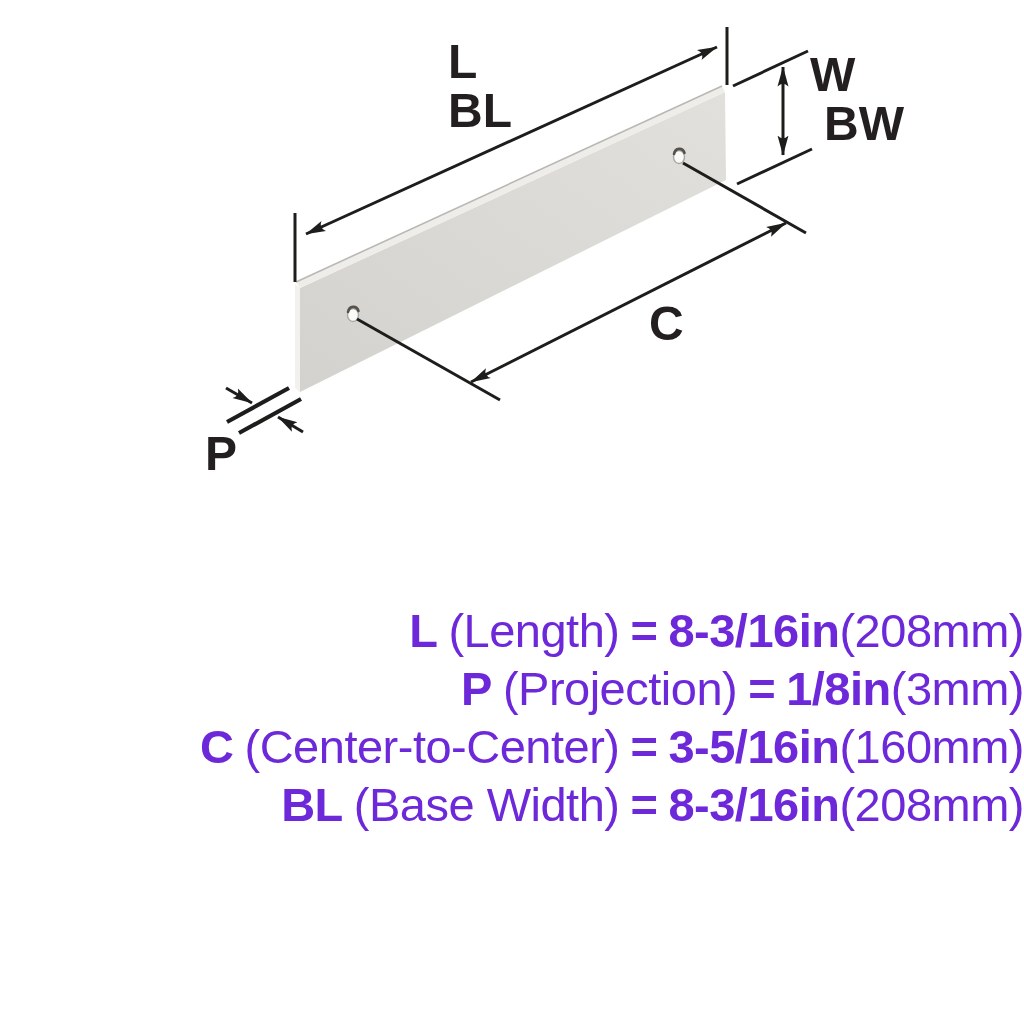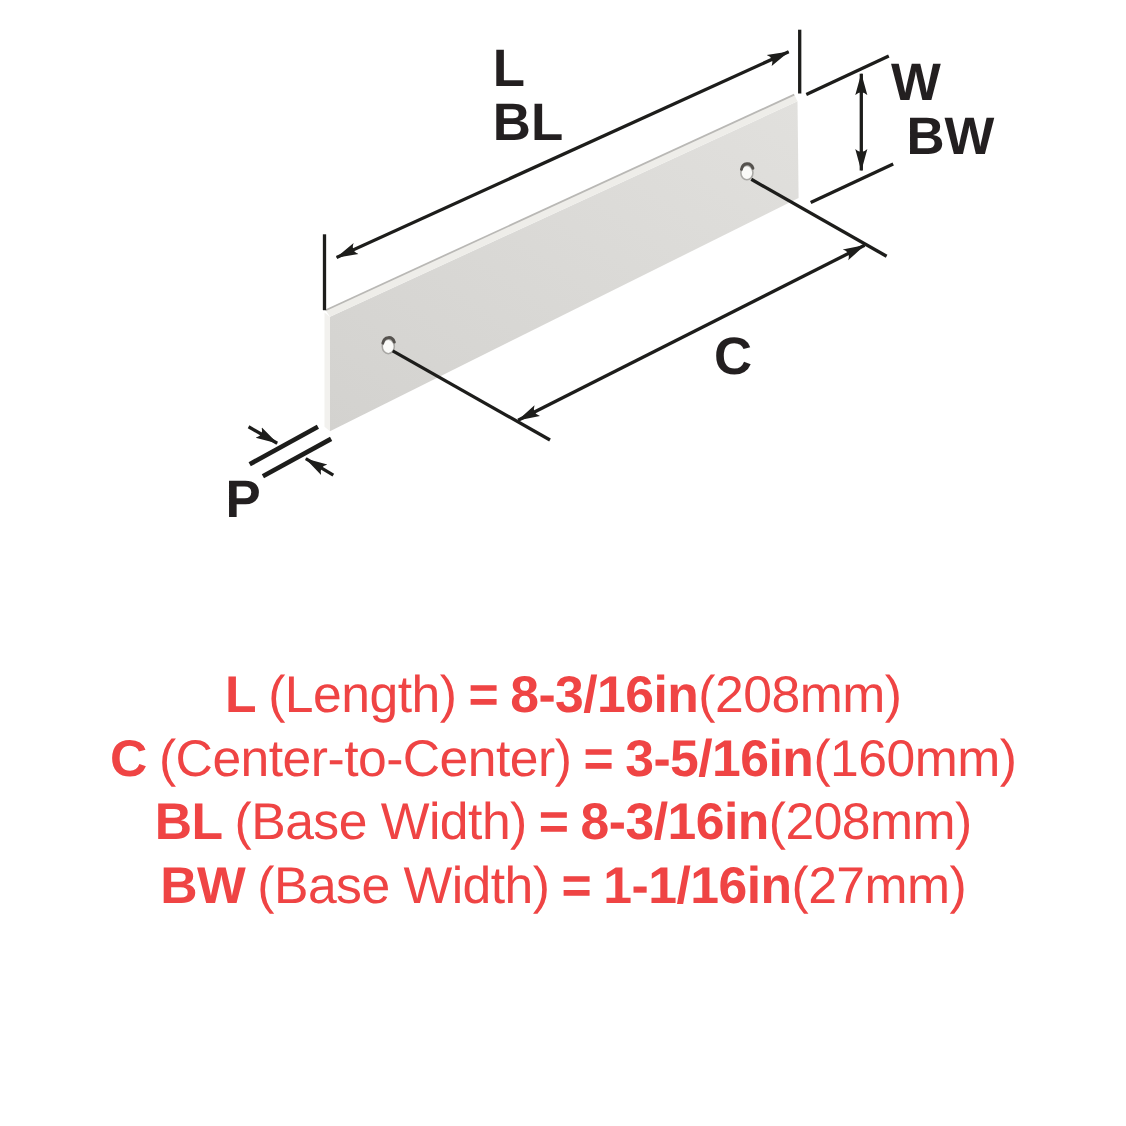--- a/index.html
+++ b/index.html
@@ -13,21 +13,21 @@
   svg.diagram { position:absolute; left:0; top:0; }
   .dim { stroke:#1d1d1b; stroke-width:3; fill:none; }
   .dim-thick { stroke:#1d1d1b; stroke-width:4.2; fill:none; }
   .tick { stroke:#1d1d1b; stroke-width:3; fill:none; }
   .dlabel {
     font-family:"Liberation Sans", sans-serif;
     font-weight:700; font-size:48px; fill:#231f20;
   }
   .specs {
     position:absolute; left:0; top:602px; width:1024px;
-    text-align:center; color:#ef4444;
+    text-align:right; color:#6d28d9;
   }
   .spec-line {
     font-size:47px; line-height:58px; white-space:nowrap;
     letter-spacing:-0.5px;
   }
   .spec-line .code { font-weight:700; margin-right:11px; }
   .spec-line .eq { font-weight:700; margin:0 11px; }
   .spec-line .value { font-weight:700; }
   .spec-line .name, .spec-line .metric { font-weight:400; }
 </style>
@@ -93,23 +93,23 @@
       <line class="dim" x1="303" y1="432" x2="278" y2="417" marker-end="url(#ah)"></line>
       <text class="dlabel" x="205" y="470">P</text>
     </g>
   </svg>
 
   <div class="specs">
     <div class="spec-line">
       <span class="code">L</span><span class="name">(Length)</span><span class="eq">=</span><span class="value">8-3/16in</span><span class="metric">(208mm)</span>
     </div>
     <div class="spec-line">
+      <span class="code">P</span><span class="name">(Projection)</span><span class="eq">=</span><span class="value">1/8in</span><span class="metric">(3mm)</span>
+    </div>
+    <div class="spec-line">
       <span class="code">C</span><span class="name">(Center-to-Center)</span><span class="eq">=</span><span class="value">3-5/16in</span><span class="metric">(160mm)</span>
     </div>
     <div class="spec-line">
       <span class="code">BL</span><span class="name">(Base Width)</span><span class="eq">=</span><span class="value">8-3/16in</span><span class="metric">(208mm)</span>
-    </div>
-    <div class="spec-line">
-      <span class="code">BW</span><span class="name">(Base Width)</span><span class="eq">=</span><span class="value">1-1/16in</span><span class="metric">(27mm)</span>
     </div>
   </div>
 
 </div>
 
 </body></html>

